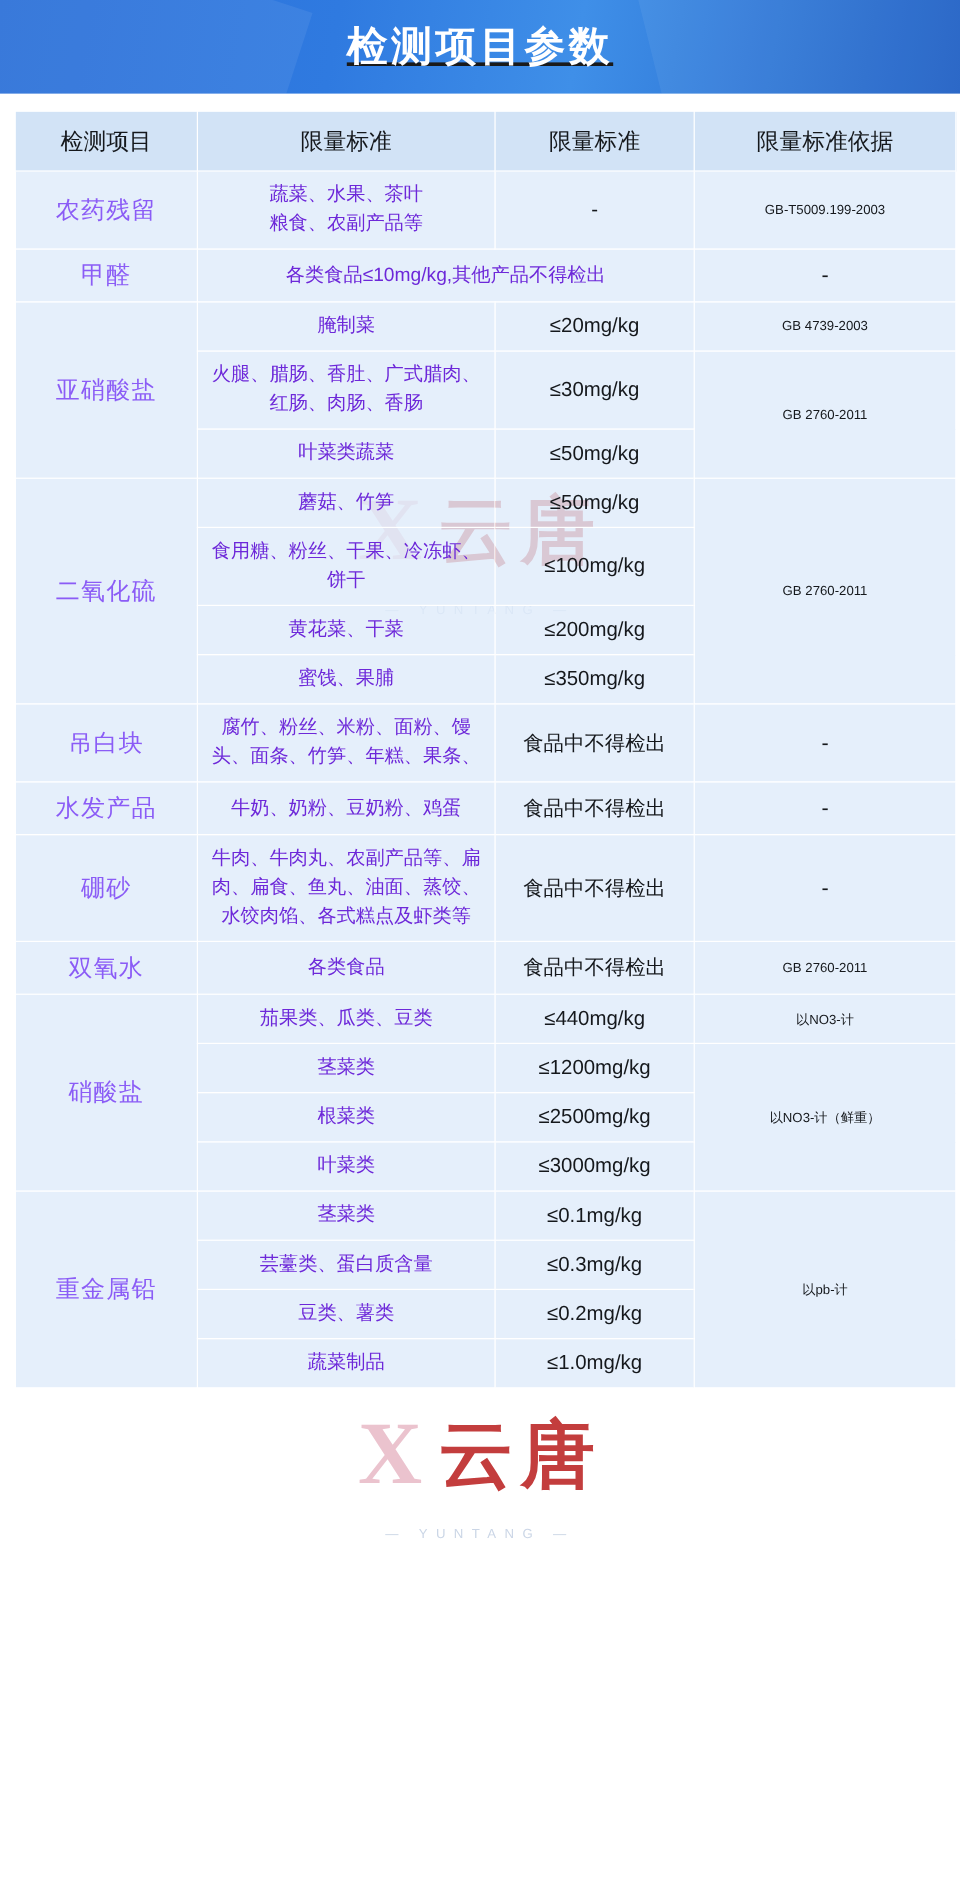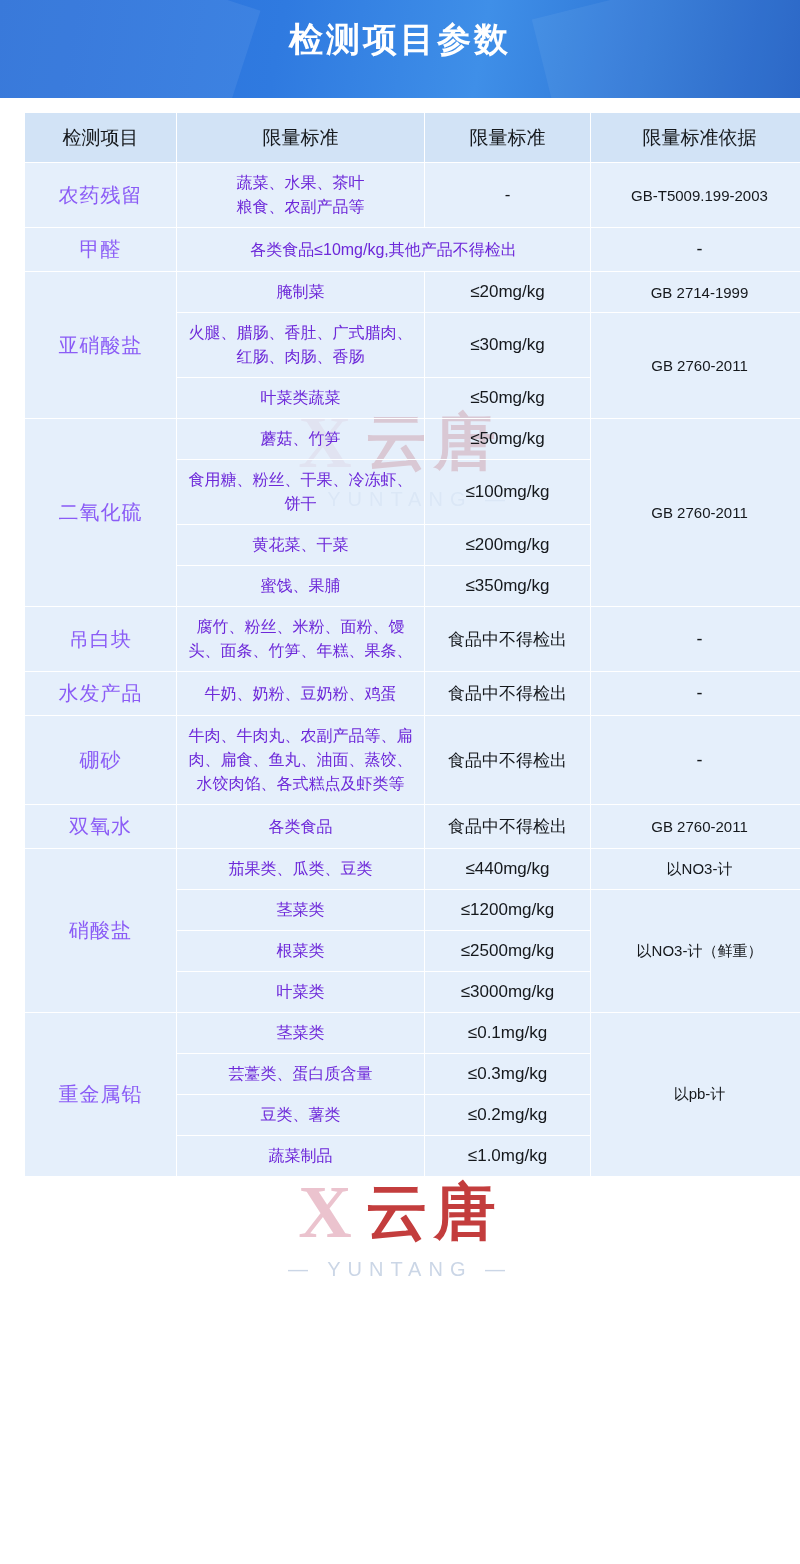--- a/index.html
+++ b/index.html
@@ -15,23 +15,24 @@
   .page {
     position: relative;
     width: 800px;
     min-height: 1564px;
     background: #ffffff;
     overflow: hidden;
   }
   
   .banner {
     position: relative;
-    height: 98px;
+    height: 78px;
     background: linear-gradient(100deg, #2b6fd8 0%, #2f7ae0 35%, #3f8fe8 60%, #1f5fc4 100%);
     overflow: hidden;
+    text-decoration: underline;
   }
   .banner::before {
     content: "";
     position: absolute;
     left: -60px; top: -40px;
     width: 300px; height: 180px;
     background: rgba(255,255,255,0.07);
     transform: rotate(18deg);
   }
   .banner::after {
@@ -73,32 +74,32 @@
     font-family: "Liberation Serif", serif;
   }
   .wm-cn {
     font-size: 62px;
     color: #b91c1c;
     font-weight: bold;
     letter-spacing: 6px;
     font-family: "Liberation Serif", serif;
   }
   .wm-en {
-    font-size: 20px;
+    font-size: 11px;
     color: #c2cfe2;
     letter-spacing: 7px;
-    margin-top: 4px;
+    margin-top: 19px;
   }
   .wm1 { top: 400px; }
   .wm2 { top: 1170px; }
   
   .table-wrap {
     position: relative;
     z-index: 3;
-    padding: 14px 8px 10px 24px;
+    padding: 14px 8px 10px 12px;
   }
   table.params {
     width: 784px;
     border-collapse: collapse;
     table-layout: fixed;
     background: transparent;
   }
   table.params col.c1 { width: 152px; }
   table.params col.c2 { width: 248px; }
   table.params col.c3 { width: 166px; }
@@ -132,21 +133,21 @@
   }
   td.sample.just {
     text-align: center;
   }
   td.limit {
     font-size: 17px;
     background: #deeaf8;
     color: #15181c;
   }
   td.basis {
-    font-size: 15px;
+    font-size: 11px;
     background: #d9e8f8;
     color: #15181c;
   }
   td.dash { font-size: 18px; }
   
   table.params td, table.params th { background-clip: padding-box; }
   table.params td.cat, table.params td.sample, table.params td.limit, table.params td.basis {
     background-color: rgba(222,235,250,0.80);
   }
   table.params thead th { background-color: rgba(206,225,245,0.92); }
@@ -205,21 +206,21 @@
           </tr>
           <tr>
             <td class="cat">甲醛</td>
             <td class="sample just" colspan="2">各类食品≤10mg/kg,其他产品不得检出</td>
             <td class="basis dash">-</td>
           </tr>
           <tr>
             <td class="cat" rowspan="3">亚硝酸盐</td>
             <td class="sample just">腌制菜</td>
             <td class="limit">≤20mg/kg</td>
-            <td class="basis">GB 2714-1999</td>
+            <td class="basis">GB 4739-2003</td>
           </tr>
           <tr>
             <td class="sample just">火腿、腊肠、香肚、广式腊肉、红肠、肉肠、香肠</td>
             <td class="limit">≤30mg/kg</td>
             <td class="basis" rowspan="2">GB 2760-2011</td>
           </tr>
           <tr>
             <td class="sample just">叶菜类蔬菜</td>
             <td class="limit">≤50mg/kg</td>
           </tr>

